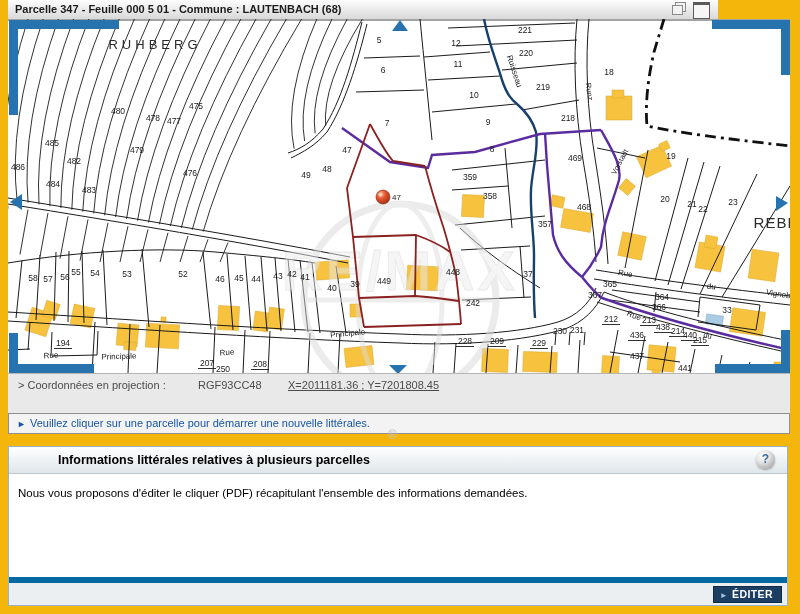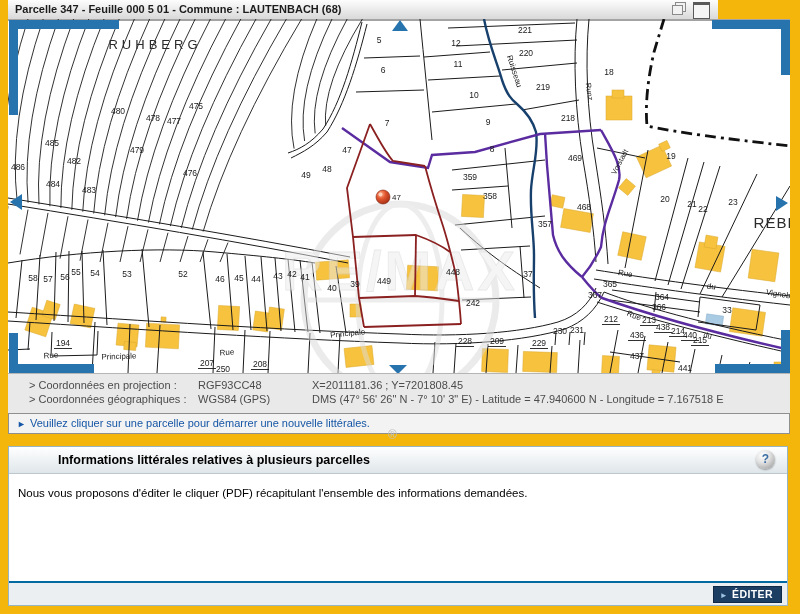--- a/index.html
+++ b/index.html
@@ -29,23 +29,23 @@
   }
   .map svg{display:block}
   
   .coords{
     position:absolute;left:8px;top:373px;width:782px;height:39px;
     background:#e9e9e9;border-top:1px solid #b5b5b5;border-bottom:1px solid #adadad;
     font-size:11px;color:#4c4c4c;
   }
   .coords .row{position:absolute;left:0;width:100%;height:13px;white-space:nowrap;}
   .coords .r1{top:5px}.coords .r2{top:19px}
-  .coords .lab{position:absolute;left:10px;margin-left:11px;}
+  .coords .lab{position:absolute;left:10px;}
   .coords .sys{position:absolute;left:190px;text-align:right;}
-  .coords .val{position:absolute;left:304px;}
+  .coords .val{position:absolute;left:280px;text-decoration:underline;}
   
   .linkbar{
     position:absolute;left:8px;top:413px;width:780px;height:19px;
     background:#f3f3f3;border:1px solid #8f8f8f;
   }
   .linkbar .txt{position:absolute;left:8px;top:3px;font-size:11px;color:#1656A6;white-space:nowrap;cursor:pointer;}
   .linkbar .bullet{color:#1656A6;font-size:9px;margin-right:4px;}
   .regmark{position:absolute;left:388px;top:428px;font-size:12px;color:#c2c2c2;}
   
   .panel{
@@ -58,21 +58,21 @@
   }
   .panel .head .t{position:absolute;left:9px;top:6px;font-size:12.5px;font-weight:bold;color:#000;padding-left:40px;}
   .helpball{
     position:absolute;right:12px;top:3px;width:19px;height:19px;border-radius:50%;
     background:radial-gradient(circle at 35% 28%, #ffffff 0%, #e2e2e2 40%, #a5a5a5 85%, #8c8c8c 100%);
     box-shadow:0 1px 2px rgba(0,0,0,.35);
     text-align:center;line-height:19px;font-size:12px;font-weight:bold;color:#3a6ea5;cursor:pointer;
   }
   .panel .bodytxt{position:absolute;left:9px;top:40px;font-size:11.5px;color:#000;}
   .panel .foot{
-    position:absolute;left:0;right:0;bottom:0;height:22px;background:#eceff1;border-top:2px solid #0369a1;
+    position:absolute;left:0;right:0;bottom:0;height:22px;background:#eceff1;border-top:6px solid #0369a1;
   }
   .editbtn{
     position:absolute;right:5px;top:3px;height:15px;
     background:#1d3e63;border:1px solid #0f2a47;color:#ffffff;
     font-size:10.5px;font-weight:bold;letter-spacing:.4px;
     padding:0 8px 0 6px;line-height:14px;cursor:pointer;
   }
   .editbtn .chev{color:#9cc3e0;font-size:8px;margin-right:4px;}
 </style>
 </head>
@@ -448,25 +448,20 @@
     </g>
   </svg>
 </div>
 
 <div class="coords">
   <div class="row r1">
     <span class="lab">&gt; Coordonnées en projection :</span>
     <span class="sys">RGF93CC48</span>
     <span class="val">X=2011181.36 ; Y=7201808.45</span>
   </div>
-  <div class="row r2">
-    <span class="lab">&gt; Coordonnées géographiques :</span>
-    <span class="sys">WGS84 (GPS)</span>
-    <span class="val">DMS (47° 56' 26" N - 7° 10' 3" E) - Latitude = 47.940600 N - Longitude = 7.167518 E</span>
-  </div>
 </div>
 
 <div class="linkbar">
   <span class="txt"><span class="bullet">►</span><span>Veuillez cliquer sur une parcelle pour démarrer une nouvelle littérales.</span></span>
 </div>
 <span class="regmark">®</span>
 
 <div class="panel">
   <div class="head">
     <span class="t">Informations littérales relatives à plusieurs parcelles</span>

